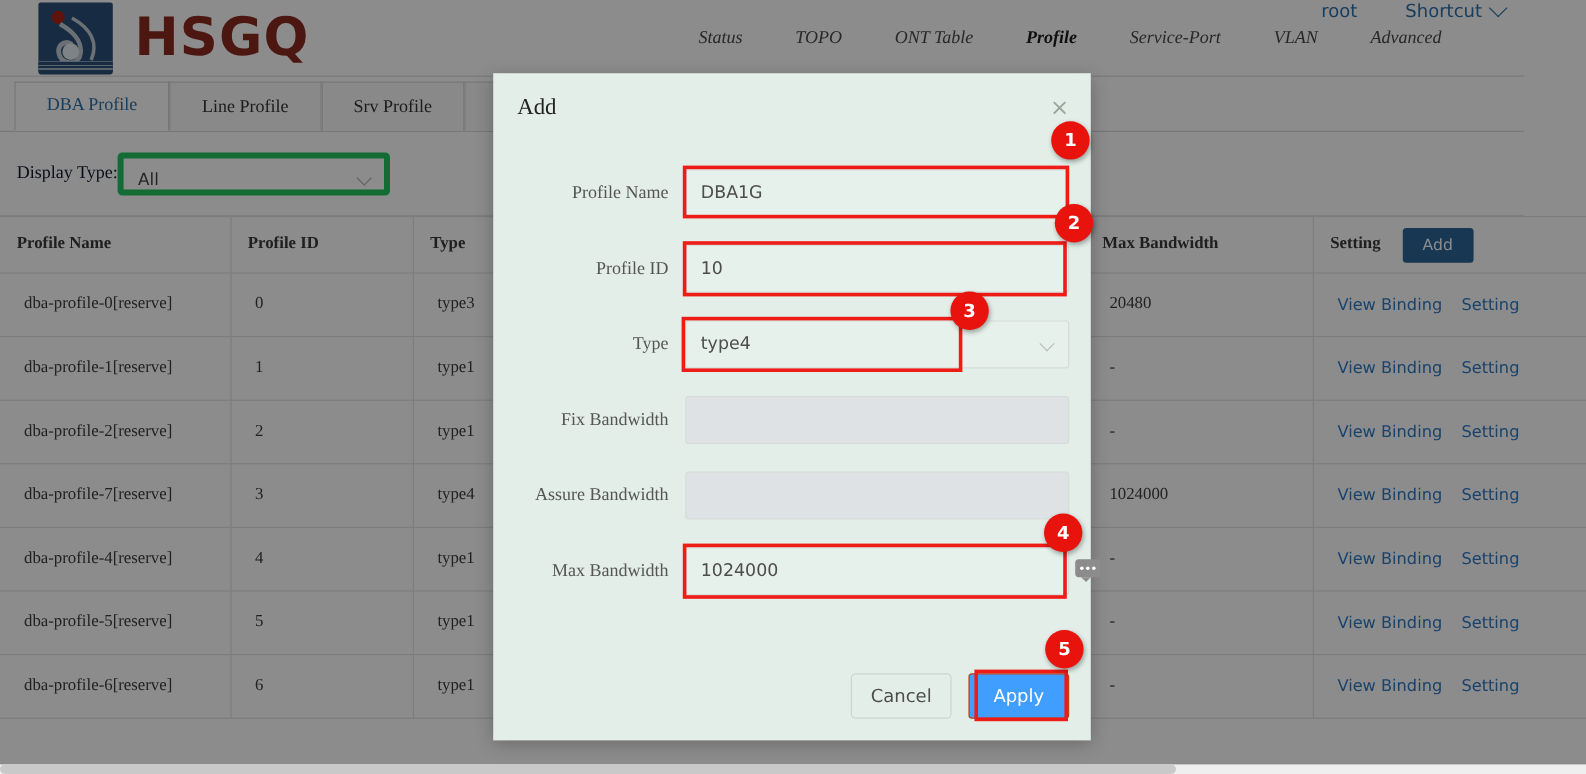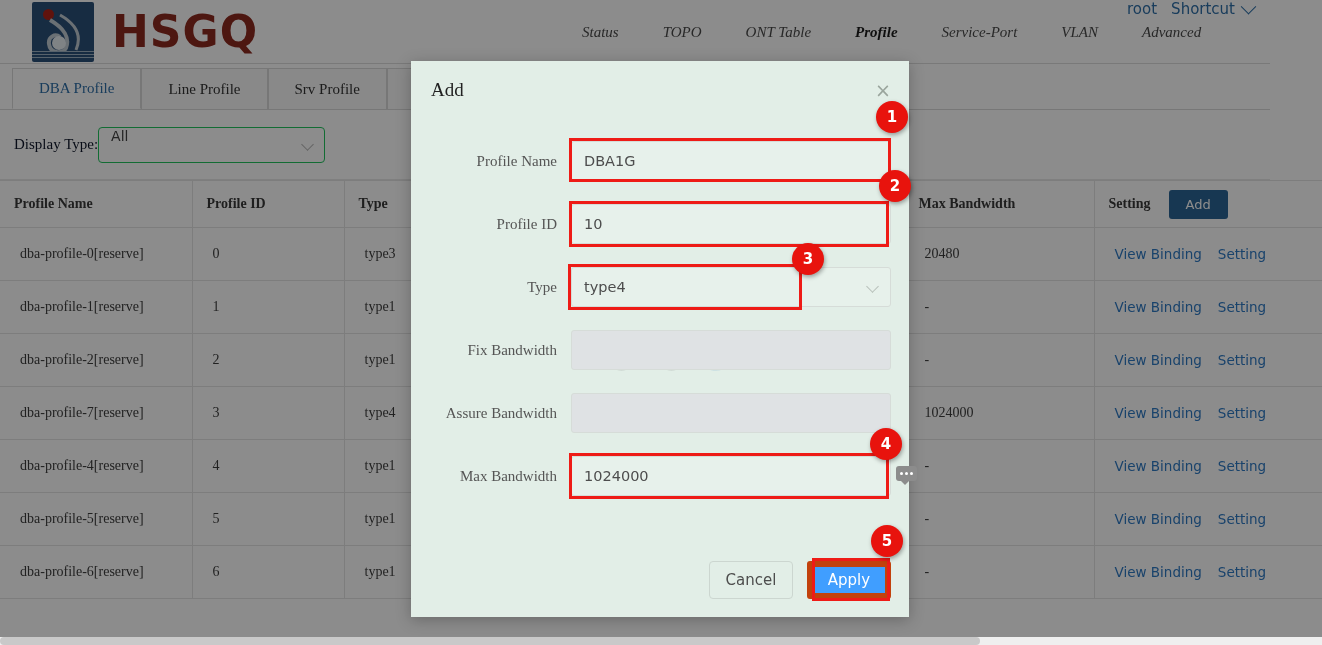--- a/index.html
+++ b/index.html
@@ -82,21 +82,21 @@
     position: absolute; right: 16px; top: 0; height: 64px;
     display: flex; align-items: flex-start; gap: 14px;
   }
   .user-name {
     font-size: 15px; color: #2f6fa8;
     font-family: "DejaVu Sans", sans-serif;
   }
   .shortcut {
     font-size: 15px; color: #2f6fa8;
     font-family: "DejaVu Sans", sans-serif;
-    display: flex; align-items: center; gap: 8px;
+    display: flex; align-items: center; gap: 8px; margin-left: 26px;
   }
   .chev {
     width: 11px; height: 11px;
     border-right: 1.6px solid #2f6fa8;
     border-bottom: 1.6px solid #2f6fa8;
     transform: rotate(45deg) translate(-2px,-2px);
   }
 
   
   .tabbar {
@@ -131,23 +131,23 @@
     padding-left: 14px;
     border-bottom: 1px solid #e8e8e8;
     background: #fff;
   }
   .filter-label {
     font-size: 15px; color: #0f172a; 
     font-family: "Liberation Serif", serif;
   }
   .select-box {
     width: 227px; height: 36px;
-    border: 1px solid #22c55e;
+    border: 5px solid #22c55e;
     border-radius: 4px;
-    display: flex; align-items: flex-start;
+    display: flex; align-items: flex-end;
     padding: 0 12px;
     font-size: 14px; color: #444;
     font-family: "DejaVu Sans", sans-serif;
     background: #fff;
     position: relative;
     cursor: pointer;
   }
   .select-caret {
     position: absolute; right: 12px; top: 12px;
     width: 9px; height: 9px;
@@ -331,21 +331,21 @@
     background: transparent;
     border: 1px solid #ccd6d0;
     border-radius: 4px;
     font-size: 15px; color: #4d4d4d;
     font-family: "DejaVu Sans", sans-serif;
     cursor: pointer;
   }
   .btn-apply {
     width: 84px; height: 38px;
     background: #409eff;
-    border: 6px solid #c2410c;
+    border: 1px solid #c2410c;
     border-radius: 3px;
     font-size: 15px; color: #fff;
     font-family: "DejaVu Sans", sans-serif;
     cursor: pointer;
   }
   .scrollbar-bottom {
     position: absolute; left: 0; bottom: 0;
     width: 1322px; height: 8px;
     background: #efefef;
     z-index: 55;

